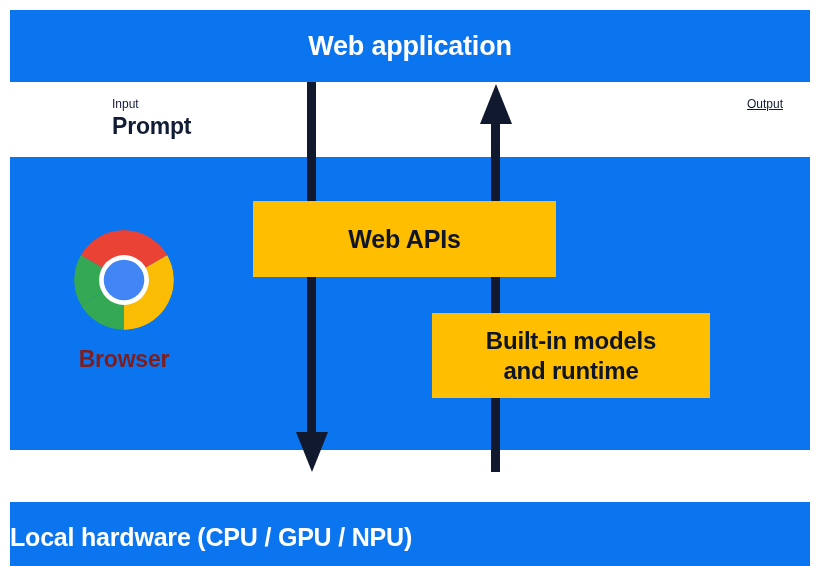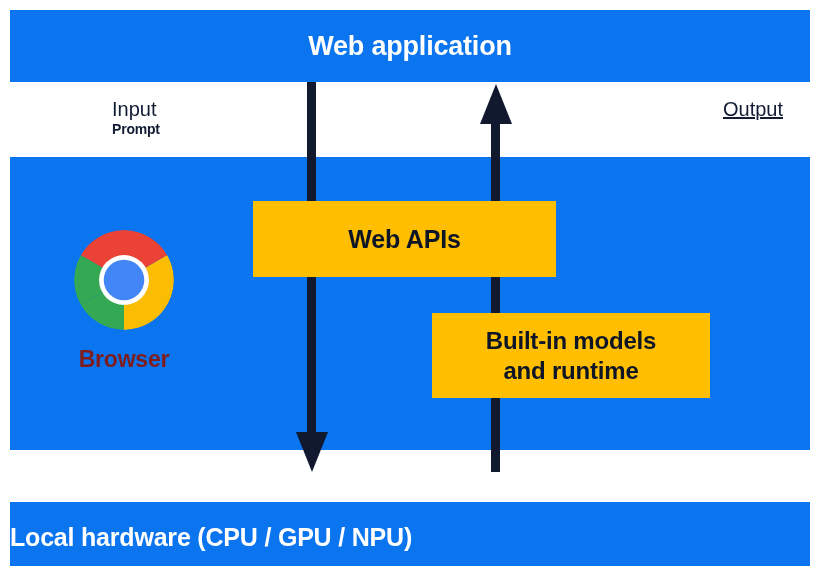--- a/index.html
+++ b/index.html
@@ -64,26 +64,26 @@
 
   
   .io-label {
     position: absolute;
     color: #121c35;
     line-height: 1.22;
     z-index: 4;
   }
   .io-kind {
     display: block;
-    font-size: 20px;
+    font-size: 12px;
     font-weight: normal;
   }
   .io-value {
     display: block;
-    font-size: 14px;
+    font-size: 23px;
     font-weight: bold;
     letter-spacing: -0.2px;
   }
   #io-input {
     left: 112px;
     top: 97px;
     text-align: left;
   }
   #io-output {
     right: 37px;

